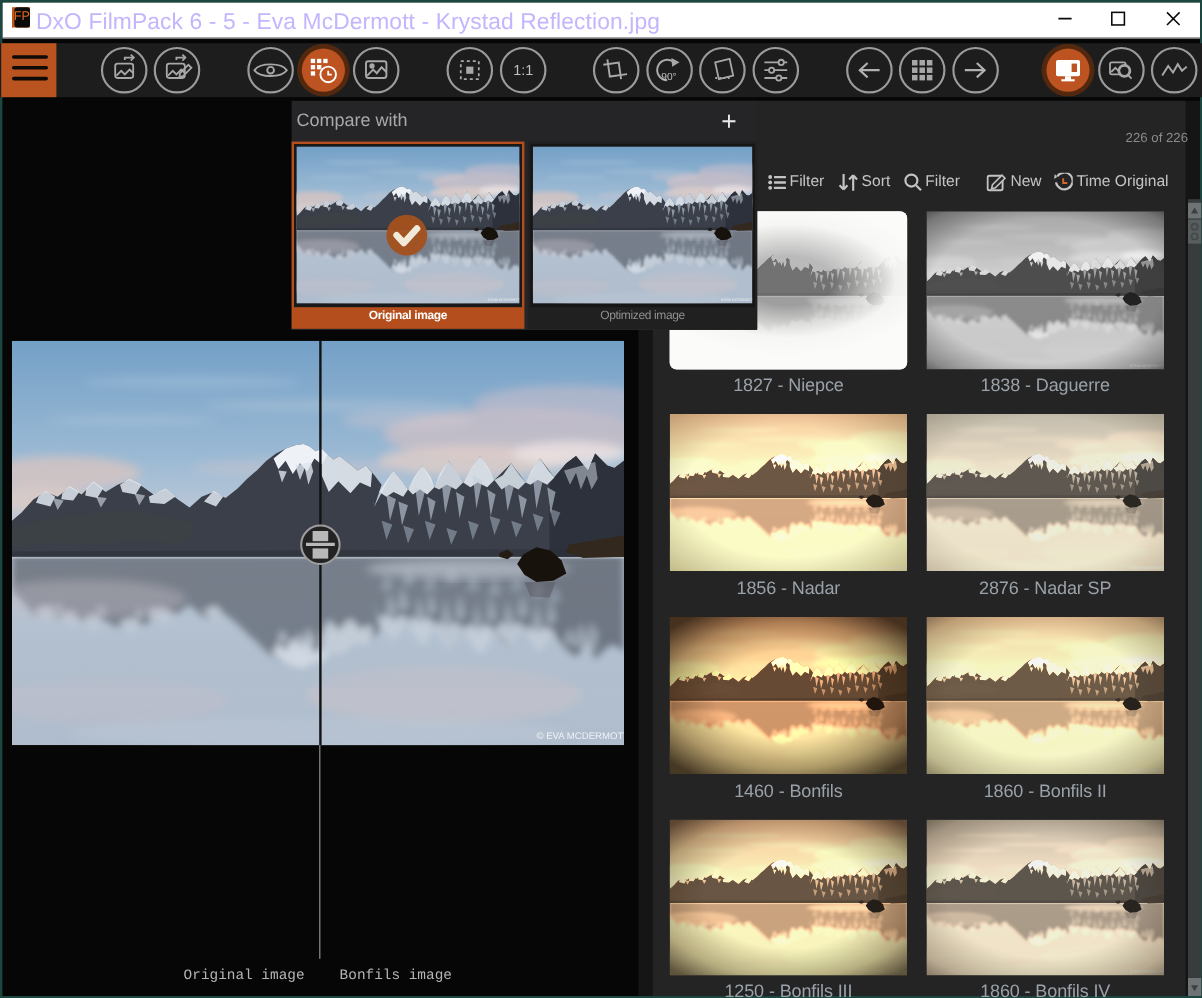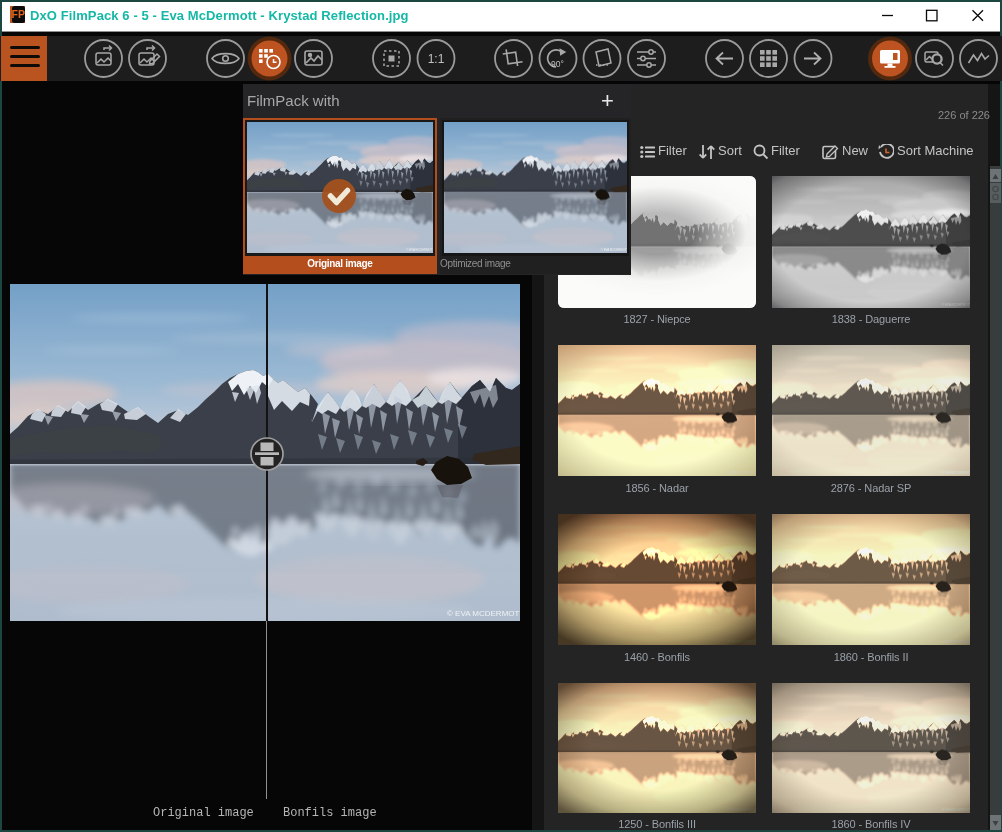--- a/index.html
+++ b/index.html
@@ -7,56 +7,56 @@
   #stage { position:absolute; left:0; top:0; width:1002px; height:832px; background:#060606; }
   .abs { position:absolute; }
   
   #b-top{left:0;top:0;width:1002px;height:2px;background:#1c4740;}
   #b-left{left:0;top:0;width:2px;height:832px;background:#1c4740;}
   #b-right{left:1000px;top:0;width:2px;height:832px;background:#1c4740;}
   #b-bot{left:0;top:830px;width:1002px;height:2px;background:#1c4740;}
   
   #title{left:2px;top:2px;width:998px;height:30px;background:#ffffff;border-bottom:1px solid #8f8f8f;}
   #fplogo{left:10px;top:6px;width:15px;height:17px;background:#c2571e;}
-  #fplogo2{left:11.5px;top:6px;width:13.5px;height:17px;background:#0b0b0b;border-radius:2.5px;color:#e0661c;font-weight:bold;font-size:10.5px;line-height:17px;text-align:center;letter-spacing:0px;}
-  #tititle{left:30px;top:8px;font-size:13px;color:#14b8a6;letter-spacing:0.1px;font-weight:bold;}
+  #fplogo2{left:11.5px;top:6px;width:13.5px;height:17px;background:#0b0b0b;border-radius:2.5px;color:#e0661c;font-weight:normal;font-size:10.5px;line-height:17px;text-align:center;letter-spacing:0px;}
+  #tititle{left:30px;top:8px;font-size:19px;color:#c4b5fd;letter-spacing:0.1px;}
   
   #toolbar{left:0;top:36px;width:1002px;height:45px;background:#1d1d1d;}
   #burger{left:1px;top:36px;width:46px;height:45px;background:#b9531f;}
   .bbar{left:9px;width:30px;height:3px;background:#0e0a07;border-radius:2px;}
   
   #rightwrap{left:532px;top:84px;width:468px;height:746px;background:#151515;}
   #panel{left:544px;top:84px;width:444px;height:746px;background:#242424;}
   #count{left:844px;top:109px;width:146px;height:14px;color:#8a8a8a;font-size:11px;text-align:right;}
   #sbtrack{left:990px;top:166px;width:11px;height:664px;background:#383c3d;}
   #sbup{left:990px;top:169px;width:11px;height:13px;background:#6e7476;}
   #sbthumb{left:990px;top:183px;width:11px;height:20px;background:#585e60;}
   #sbdown{left:990px;top:815px;width:11px;height:15px;background:#6e7476;}
-  .cap{position:absolute;width:198px;color:#9aa1a9;font-size:11px;text-align:center;letter-spacing:-0.1px;}
+  .cap{position:absolute;width:198px;color:#9aa1a9;font-size:15px;text-align:center;letter-spacing:-0.1px;}
   .thumb{position:absolute;width:198px;height:131px;overflow:hidden;}
   .thumb svg{position:absolute;left:0;top:0;width:198px;height:131px;}
   .vig{position:absolute;left:0;top:0;width:100%;height:100%;}
   
   #frow{left:544px;top:141px;width:446px;height:22px;color:#c4c4c4;font-size:13px;}
   .fitem{position:absolute;top:2px;}
   
   #photo{left:10px;top:284px;width:510px;height:337px;}
   #splitline1{left:266px;top:284px;width:2px;height:337px;background:#131313;}
   #splitline2{left:266px;top:621px;width:1px;height:178px;background:#909090;}
   #labels{left:0px;top:806px;width:530px;height:16px;color:#b5b5b5;font-family:"Liberation Mono",monospace;font-size:12px;}
   
   #popup{left:243px;top:84px;width:388px;height:191px;background:#252527;}
   #phead{left:247px;top:92px;color:#a8a8a8;font-size:15px;}
   #pplus{left:601px;top:88px;color:#e8e8e8;font-size:22px;font-weight:300;}
   #sel{left:243px;top:118px;width:194px;height:156px;background:#b44e1c;}
   #selin{left:245px;top:120px;width:190px;height:136px;background:#191919;}
   #sellab{left:243px;top:258px;width:194px;height:16px;color:#fff;font-size:10px;font-weight:bold;text-align:center;letter-spacing:-0.3px;}
   #uns{left:440px;top:118px;width:191px;height:156px;background:#202020;}
   #unsin{left:442px;top:120px;width:187px;height:136px;background:#161616;}
-  #unslab{left:440px;top:258px;width:191px;height:16px;color:#909090;font-size:10px;letter-spacing:-0.3px;}
+  #unslab{left:440px;top:258px;width:191px;height:16px;color:#909090;font-size:10px;text-align:center;letter-spacing:-0.3px;}
 </style>
 </head>
 <body>
 <div id="stage">
 
   <svg width="0" height="0" style="position:absolute">
     <defs>
       <g id="mrange">
         <path d="M0,150 L8,143 18,132 28,126 38,130 48,122 58,128 68,118 78,126 88,120 98,116 108,121 118,128 128,124 138,132 148,139 158,130 168,126 178,131 188,123 196,115 204,108 212,100 220,94 228,90 236,87 243,86 248,88 253,92 258,90 263,95 268,99 273,96 278,100 283,104 288,108 295,104 302,138 L318,108 330,124 342,104 352,122 364,100 376,118 390,96 402,116 416,102 428,118 440,98 452,114 462,102 470,96 480,108 486,94 496,104 502,106 510,100 L510,180 L0,180 Z" fill="#3a3f49"></path>
         <path d="M295,104 L302,112 308,120 302,138 298,124 Z" fill="#3a3f49"></path>
@@ -318,21 +318,21 @@
     <svg class="fitem" style="left:278px;top:3px" width="17" height="16" viewBox="0 0 17 16">
       <rect x="1" y="2.5" width="12.5" height="12" rx="1.5" stroke="#c4c4c4" stroke-width="1.6" fill="none"></rect>
       <path d="M5,10 l8,-8 2.5,2.5 -8,8 -3.2,0.7 Z" fill="#2a2a2a" stroke="#c4c4c4" stroke-width="1.3"></path>
     </svg>
     <span class="fitem" style="left:298px">New</span>
     <svg class="fitem" style="left:334px;top:3px" width="16" height="16" viewBox="0 0 16 16">
       <path d="M3,3 A7,7 0 1 1 2,8" stroke="#c4c4c4" stroke-width="1.8" fill="none"></path>
       <path d="M1,1 l2,2.4 -2.6,1.8 Z" fill="#c4c4c4"></path>
       <path d="M8,4.5 v4 h3.4" stroke="#d06a2c" stroke-width="1.6" fill="none"></path>
     </svg>
-    <span class="fitem" style="left:353px">Sort Machine</span>
+    <span class="fitem" style="left:353px">Time Original</span>
   </div>
   <div class="abs" id="sbtrack"></div>
   <div class="abs" id="sbup"><svg width="11" height="13">
         <path d="M5.5,4 l3,5 h-6 Z" fill="#3c4042"></path>
       </svg></div>
   <div class="abs" id="sbthumb"><svg width="11" height="20">
         <circle cx="5.5" cy="6" r="2.6" fill="none" stroke="#434849" stroke-width="1.4"></circle>
         <circle cx="5.5" cy="14" r="2.6" fill="none" stroke="#434849" stroke-width="1.4"></circle>
       </svg></div>
   <div class="abs" id="sbdown"><svg width="11" height="15">
@@ -409,21 +409,21 @@
     <rect x="12.5" y="7.5" width="13" height="8.5" fill="#b9b9b9"></rect>
     <rect x="12.5" y="22" width="13" height="8.5" fill="#b9b9b9"></rect>
     <rect x="7" y="17.3" width="24" height="2.7" fill="#b9b9b9"></rect>
   </svg>
   <div class="abs" id="labels">
       <span style="position:absolute;left:153px">Original image</span>
       <span style="position:absolute;left:283px">Bonfils image</span>
     </div>
 
   <div class="abs" id="popup"></div>
-  <div class="abs" id="phead">FilmPack with</div>
+  <div class="abs" id="phead">Compare with</div>
   <div class="abs" id="pplus">+</div>
   <div class="abs" id="sel"></div>
   <div class="abs" id="selin">
       <svg style="position:absolute;left:2px;top:2px" width="186" height="131" viewBox="0 0 510 337" preserveAspectRatio="none">
         <use href="#scene"></use>
       </svg>
     <svg style="position:absolute;left:76px;top:58px" width="36" height="36">
       <circle cx="18" cy="18" r="17" fill="#a4511d" opacity="0.95"></circle>
       <path d="M9.5,18 L15.5,24.5 L26.5,12.5" stroke="#f2ead9" stroke-width="5.5" fill="none" stroke-linecap="round" stroke-linejoin="round"></path>
     </svg>

